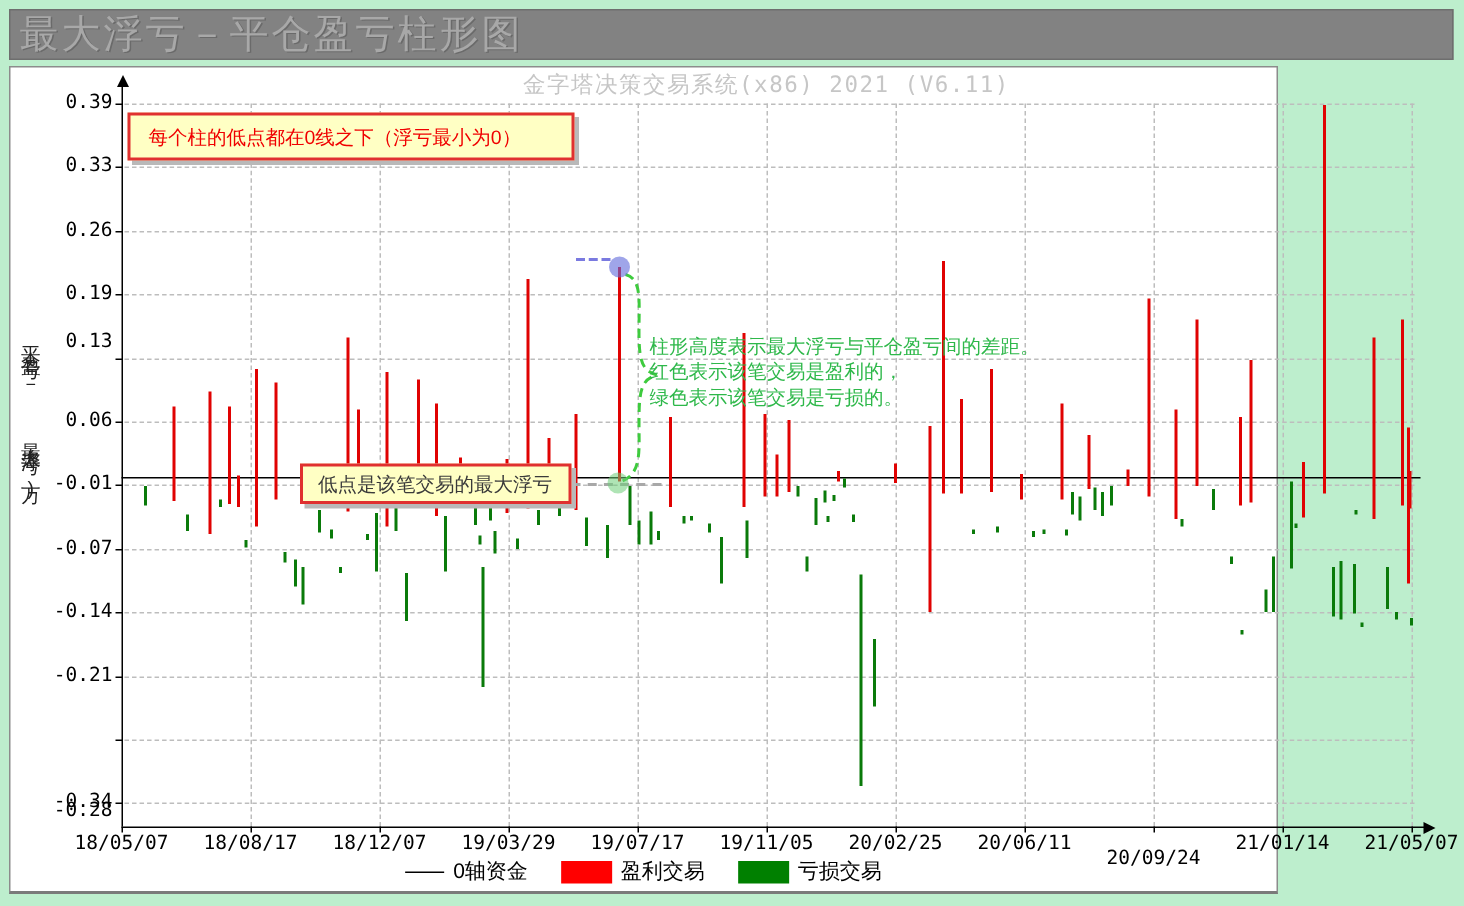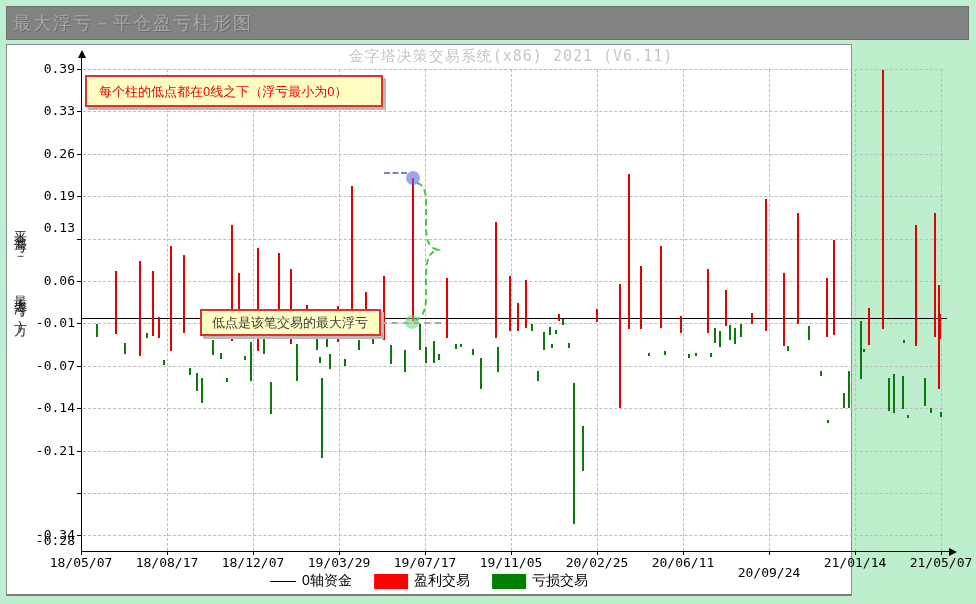--- a/index.html
+++ b/index.html
@@ -5,21 +5,21 @@
   * { margin:0; padding:0; box-sizing:border-box; }
   html,body { width:976px; height:604px; }
   body { font-family:"Liberation Sans", sans-serif; background:#bdeecd; position:relative; overflow:hidden; }
 
   .frame { position:absolute; left:0; top:0; width:976px; height:604px; background:#bdeecd; }
 
   .titlebar {
     position:absolute; left:6px; top:6px; width:963px; height:34px;
     background:#828282; border:1px solid #6e6e6e;
     color:#a8a8a8; font-family:"Liberation Serif", serif;
-    font-size:18px; letter-spacing:2px; line-height:32px; padding-left:6px;
+    font-size:26px; letter-spacing:2px; line-height:32px; padding-left:6px;
     text-shadow:1px 1px 0 #6a6a6a;
     white-space:nowrap;
   }
 
   .panel {
     position:absolute; left:6px; top:44px; width:846px; height:552px;
     background:#ffffff; border:1px solid #8c8c8c; border-bottom:2px solid #7a7a7a;
   }
 
   .watermark {
@@ -298,20 +298,25 @@
     <div class="dot-blue"></div>
     <div class="dot-green"></div>
 
     <div class="ann-box ann-top">
       <span>每个柱的低点都在0线之下（浮亏最小为0）</span>
     </div>
     <div class="ann-box ann-low">
       <span>低点是该笔交易的最大浮亏</span>
     </div>
 
+    <div class="brace-note">
+      <div>柱形高度表示最大浮亏与平仓盈亏间的差距。</div>
+      <div>红色表示该笔交易是盈利的，</div>
+      <div>绿色表示该笔交易是亏损的。</div>
+    </div>
 
     <div class="legend">
       <span class="legend-line first"></span>
       <span>0轴资金</span>
       <span class="legend-swatch" id="legend-profit-swatch" style="background: rgb(255, 0, 0);"></span>
       <span>盈利交易</span>
       <span class="legend-swatch" id="legend-loss-swatch" style="background: rgb(0, 128, 0);"></span>
       <span>亏损交易</span>
     </div>
 

